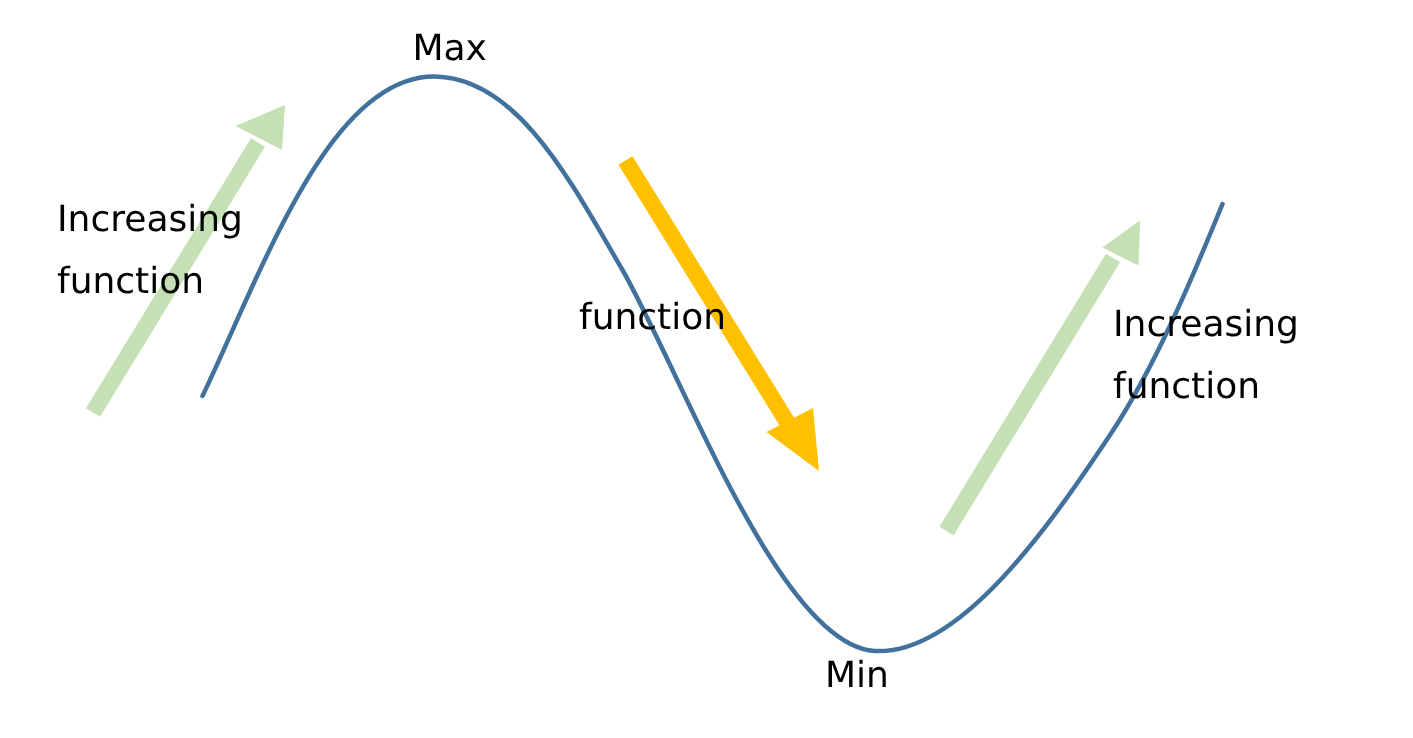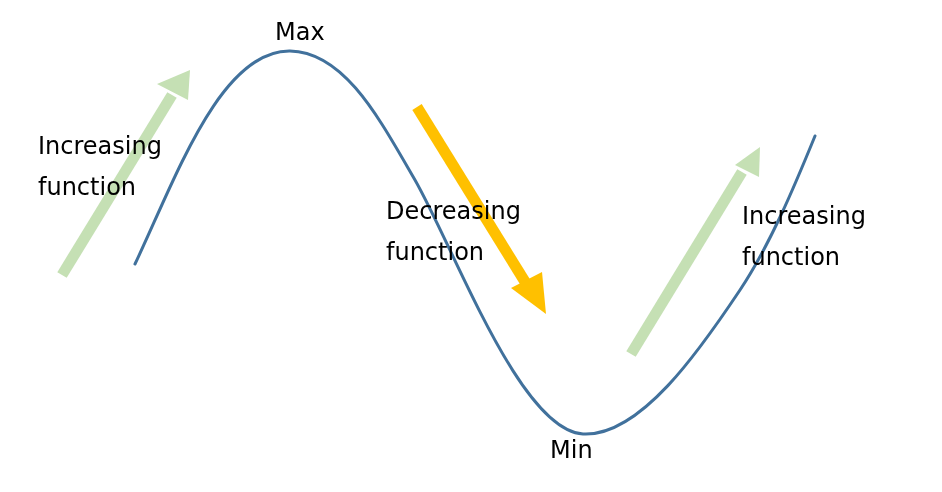--- a/index.html
+++ b/index.html
@@ -43,21 +43,20 @@
   <div class="label" style="left:275px; top:12px;">
     <span>Max</span>
   </div>
 
   <div class="label" style="left:38px; top:126px;">
     <span>Increasing</span>
     <span>function</span>
   </div>
 
   <div class="label" style="left:386px; top:191px;">
-    <span>Decreasing</span>
     <span>function</span>
   </div>
 
   <div class="label" style="left:742px; top:196px;">
     <span>Increasing</span>
     <span>function</span>
   </div>
 
   <div class="label" style="left:550px; top:430px;text-align:center;">
     <span>Min</span>

